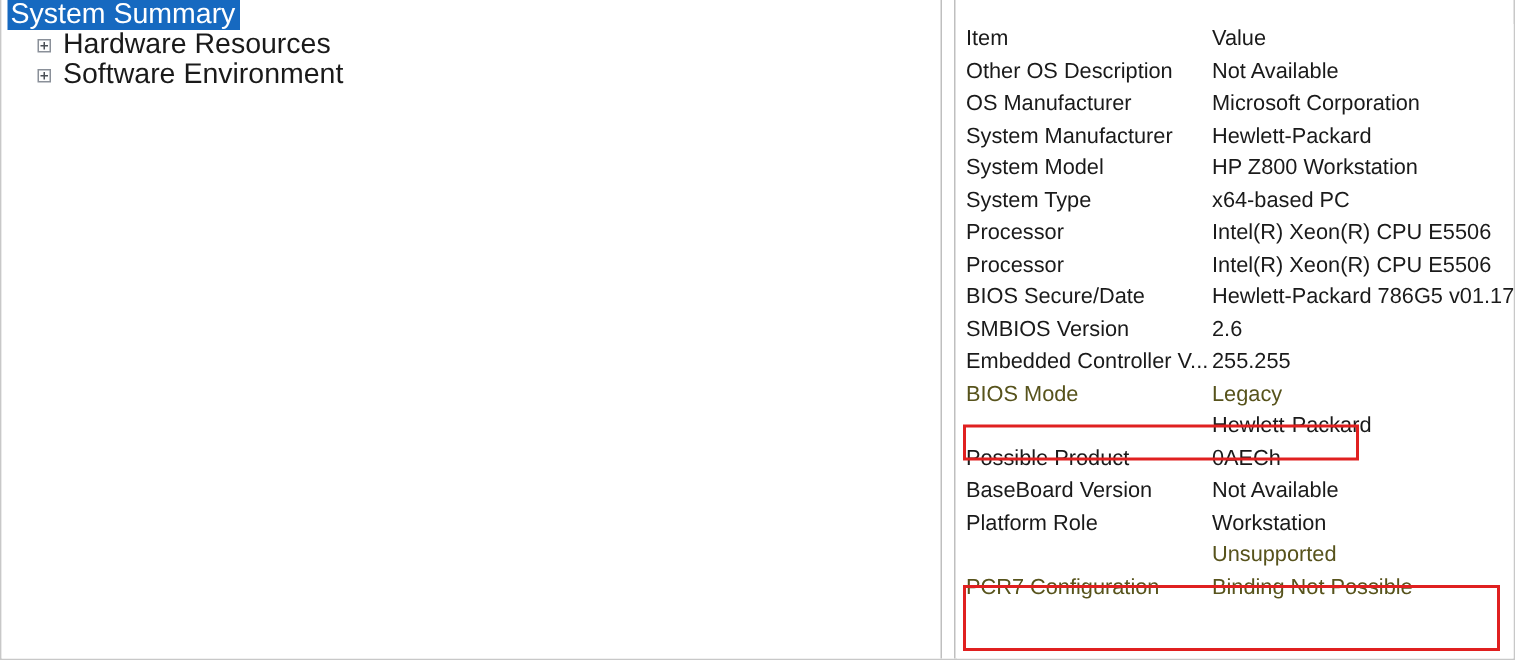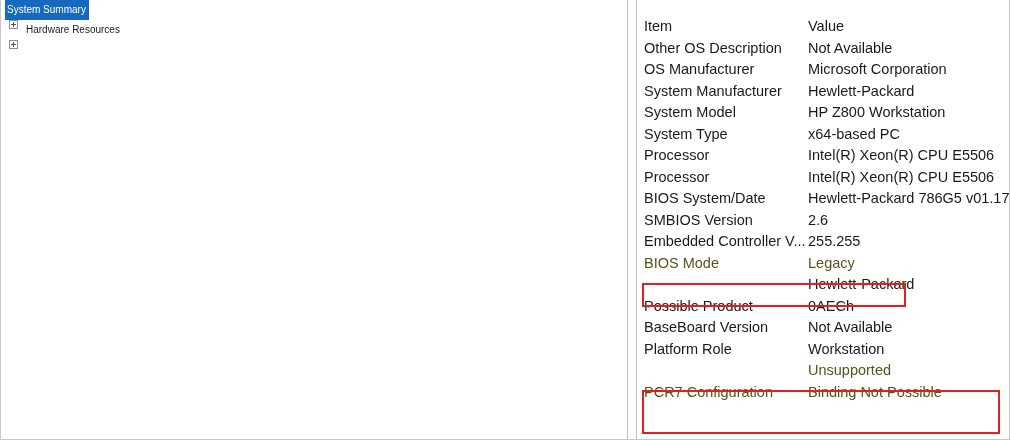--- a/index.html
+++ b/index.html
@@ -31,31 +31,31 @@
     top: 0;
     width: 626px;
     height: 440px;
     background: #ffffff;
     overflow: hidden;
   }
   .tree-node {
     position: relative;
     height: 20px;
     line-height: 20px;
-    font-size: 10px;
+    font-size: 19px;
     color: #1a1a1a;
     white-space: nowrap;
     display: flex;
-    align-items: flex-start;
+    align-items: center;
   }
   .tree-node.root {
     padding-left: 4px;
   }
   .tree-node.child {
-    padding-left: 8px;
+    padding-left: 24px;
   }
   .node-label {
     display: inline-block;
     padding: 0 3px 0 2px;
   }
   .node-label.selected {
     background: #1669c0;
     color: #ffffff;
   }
   .expander {
@@ -172,20 +172,21 @@
     <div id="tree-list">
         <div class="tree-node root">
           <span class="node-label selected">System Summary</span>
         </div>
         <div class="tree-node child">
           <span class="expander"></span>
           <span class="node-label">Hardware Resources</span>
         </div>
         <div class="tree-node child">
           <span class="expander"></span>
+          <span class="node-label">Software Environment</span>
         </div>
       </div>
   </div>
 
   <div id="splitter"></div>
 
   <div id="list-pane">
     <div class="grid-row">
       <span class="cell-item">Item</span>
       <span class="cell-value">Value</span>
@@ -213,21 +214,21 @@
         </div>
         <div class="grid-row">
           <span class="cell-item">Processor</span>
           <span class="cell-value">Intel(R) Xeon(R) CPU           E5506</span>
         </div>
         <div class="grid-row">
           <span class="cell-item">Processor</span>
           <span class="cell-value">Intel(R) Xeon(R) CPU           E5506</span>
         </div>
         <div class="grid-row">
-          <span class="cell-item">BIOS System/Date</span>
+          <span class="cell-item">BIOS Secure/Date</span>
           <span class="cell-value">Hewlett-Packard 786G5 v01.17, 8/</span>
         </div>
         <div class="grid-row">
           <span class="cell-item">SMBIOS Version</span>
           <span class="cell-value">2.6</span>
         </div>
         <div class="grid-row">
           <span class="cell-item">Embedded Controller V...</span>
           <span class="cell-value">255.255</span>
         </div>

